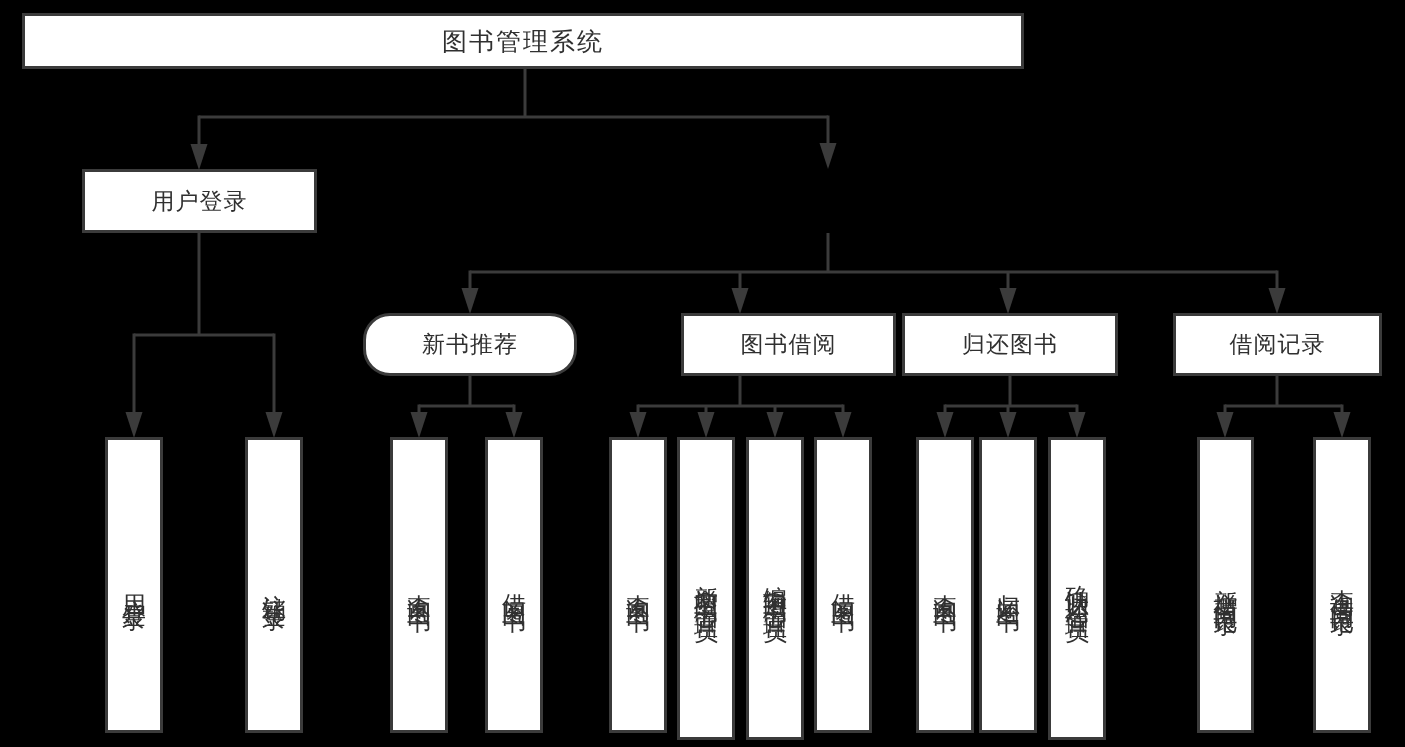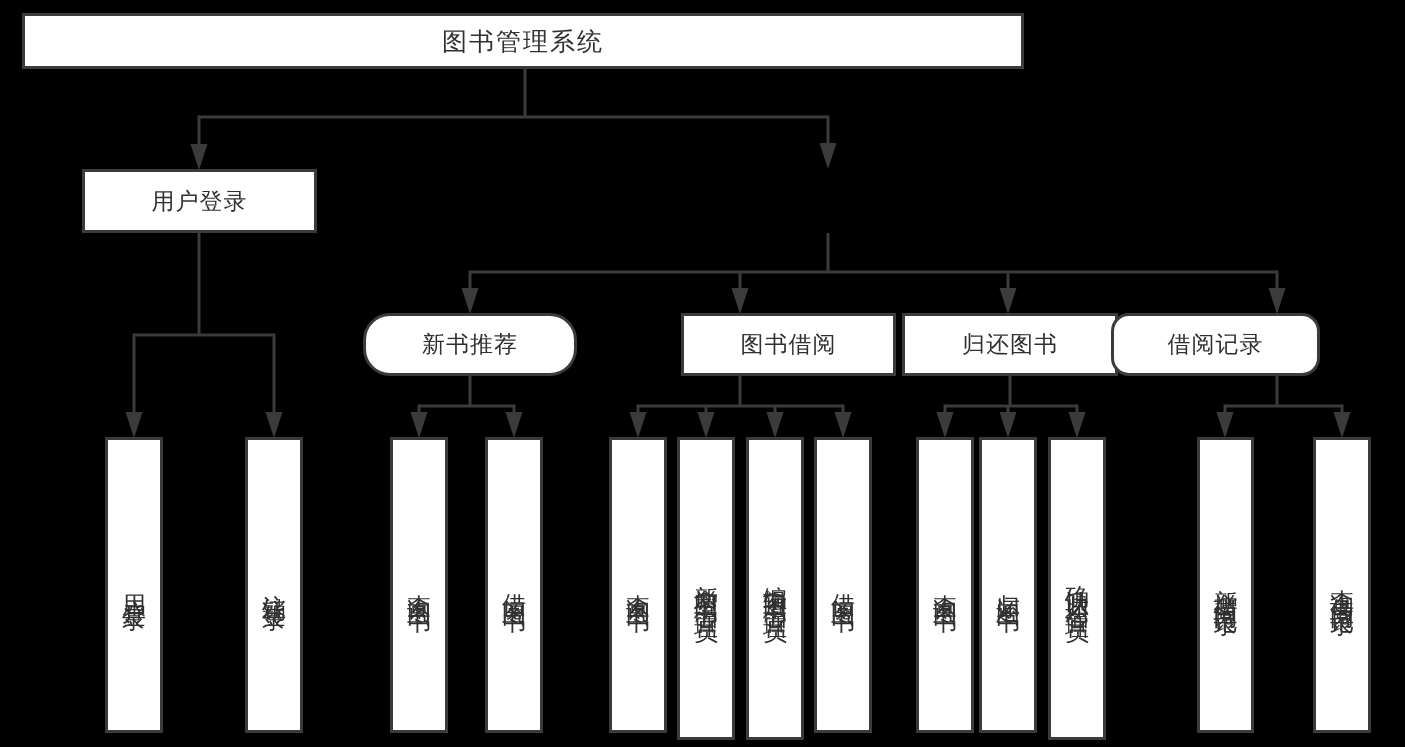--- a/index.html
+++ b/index.html
@@ -147,21 +147,21 @@
 
   <div class="node hbox" style="left:363px; top:313px; width:214px; height:63px;border-radius:27px;">
     <span>新书推荐</span>
   </div>
   <div class="node hbox" style="left:633px; top:313px; width:215px; height:63px;margin-left:48px;">
     <span>图书借阅</span>
   </div>
   <div class="node hbox" style="left:902px; top:313px; width:216px; height:63px;">
     <span>归还图书</span>
   </div>
-  <div class="node hbox" style="left:1111px; top:313px; width:209px; height:63px;border-radius:18px;">
+  <div class="node hbox" style="left:1173px; top:313px; width:209px; height:63px;">
     <span>借阅记录</span>
   </div>
 
   <div class="node vbox" style="left:105px; top:437px; width:58px; height:296px;">
     <span class="vtext">用户登录</span>
   </div>
   <div class="node vbox" style="left:245px; top:437px; width:58px; height:296px;">
     <span class="vtext">注销登录</span>
   </div>
 

